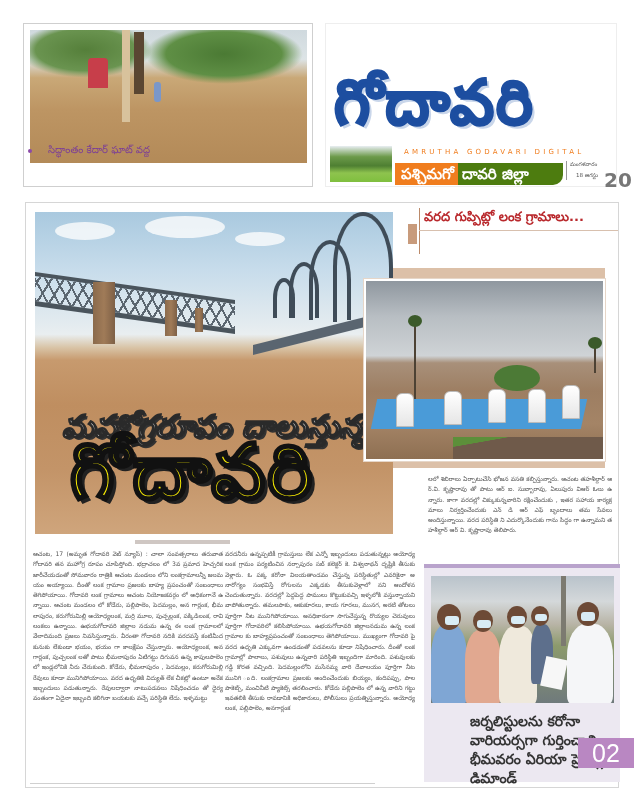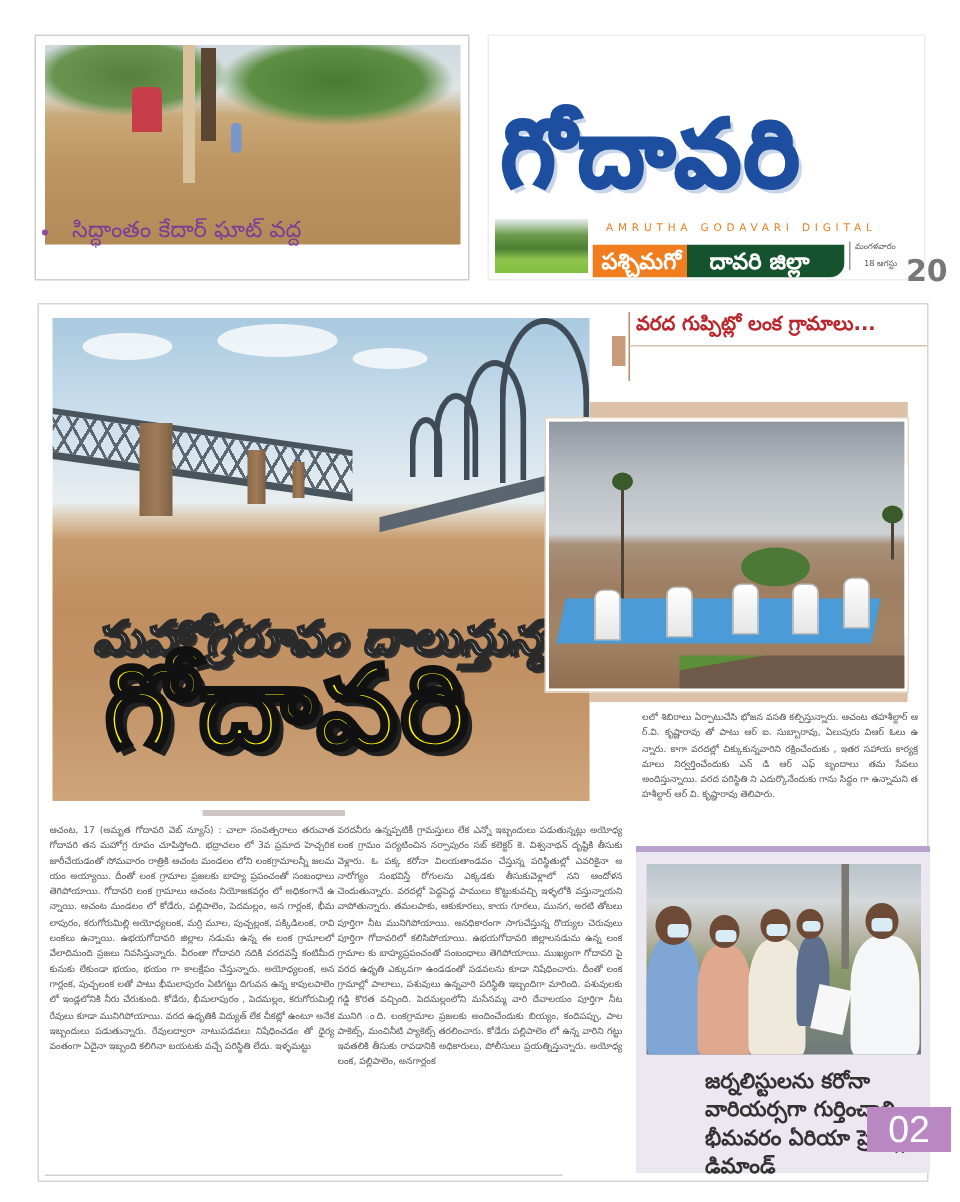--- a/index.html
+++ b/index.html
@@ -16,21 +16,21 @@
     background:
       radial-gradient(ellipse 38% 30% at 70% 18%, #4b7a34 0%, #5f8f45 55%, transparent 75%),
       radial-gradient(ellipse 30% 26% at 20% 15%, #557f3a 0%, #6a9450 60%, transparent 80%),
       linear-gradient(180deg, #cfd9de 0%, #dde4e6 22%, #c9a877 36%, #bd9563 60%, #b38a58 100%);
     overflow: hidden;
   }
   .top-photo .trunk { position: absolute; left: 92px; top: 0; width: 8px; height: 92px; background: #d8c29c; }
   .top-photo .trunk2 { position: absolute; left: 104px; top: 2px; width: 10px; height: 62px; background: #5a4632; }
   .top-photo .shrine { position: absolute; left: 58px; top: 28px; width: 20px; height: 30px; background: #c73e4a; border-radius: 4px 4px 0 0; }
   .top-photo .figure { position: absolute; left: 124px; top: 52px; width: 7px; height: 20px; background: #7a97c9; border-radius: 3px; }
-  .top-caption { position: absolute; left: 28px; top: 144px; font-size: 15px; color: #7b3d98; display: flex; align-items: center; gap: 16px; }
+  .top-caption { position: absolute; left: 28px; top: 144px; font-size: 10px; color: #7b3d98; display: flex; align-items: center; gap: 16px; }
   .top-caption .bullet { width: 4px; height: 4px; background: #8b4aa8; border-radius: 50%; }
 
   
   .masthead {
     position: absolute; left: 325px; top: 23px; width: 292px; height: 164px;
     background: #fff; border: 1px solid #eeeeee;
   }
   .mast-amrutha {
     position: absolute; left: 100px; top: 8px; font-size: 38px; font-weight: bold;
     color: #f07d1e; letter-spacing: 1px; line-height: 1;
@@ -46,21 +46,21 @@
   }
   .mast-field {
     position: absolute; left: 4px; top: 122px; width: 62px; height: 36px;
     background: linear-gradient(180deg, #e8eef2 0%, #6c9a4a 30%, #4e7f32 55%, #8ec34e 75%, #7fbf3e 100%);
   }
   .mast-district {
     position: absolute; left: 69px; top: 139px; height: 22px; width: 168px;
     display: flex; border-radius: 0 0 10px 0; overflow: hidden;
   }
   .mast-district .part-a { background: #f07d1e; color: #fff; font-size: 15px; font-weight: bold; padding: 2px 4px 0 6px; white-space: nowrap; text-align: right; }
-  .mast-district .part-b { background: #14532d; color: #fff; font-size: 15px; font-weight: bold; padding: 2px 8px 0 15px; white-space: nowrap; flex: 1; }
+  .mast-district .part-b { background: #4d7c0f; color: #fff; font-size: 15px; font-weight: bold; padding: 2px 8px 0 4px; white-space: nowrap; flex: 1; }
   .mast-date { position: absolute; left: 240px; top: 137px; border-left: 1px solid #999; padding-left: 3px; }
   .mast-date .day { font-size: 5.5px; color: #555; display: block; }
   .mast-date .dt { font-size: 5.5px; color: #555; display: block; margin-top: 3px; padding-left: 6px; }
   .mast-page { position: absolute; left: 278px; top: 144px; font-size: 20px; font-weight: bold; color: #777; }
 
   
   .main-frame {
     position: absolute; left: 25px; top: 202px; width: 594px; height: 586px;
     border: 1px solid #d6d6d6;
   }

